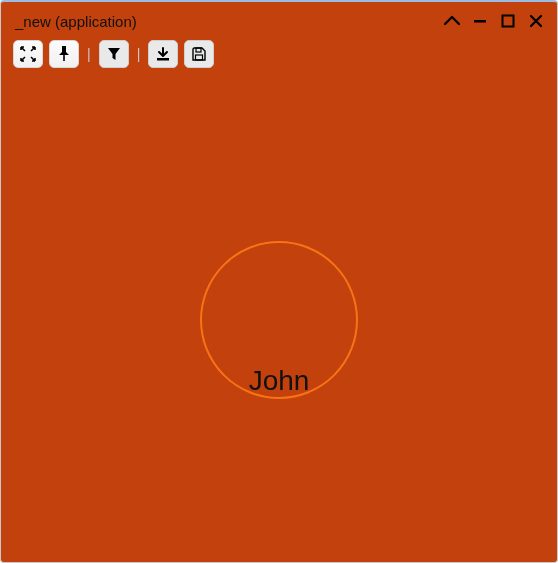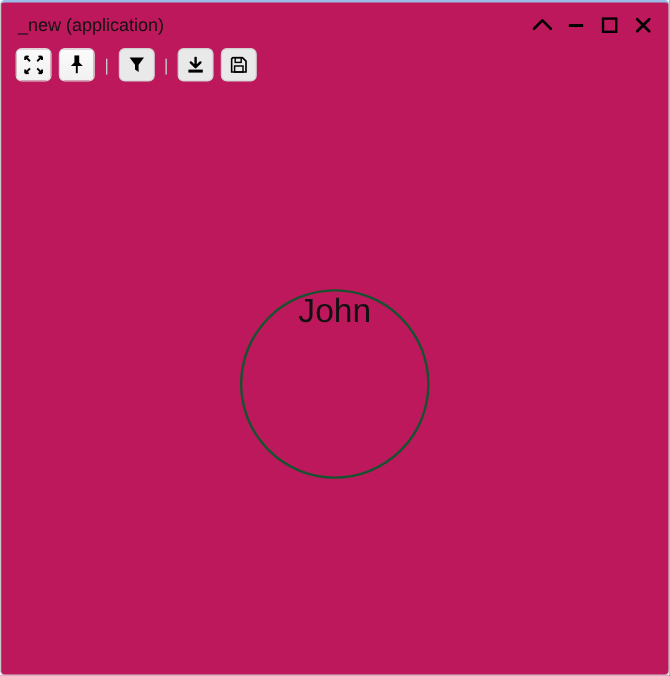--- a/index.html
+++ b/index.html
@@ -11,21 +11,21 @@
       width: 558px;
       height: 563px;
       overflow: hidden;
     }
     .window {
       width: 558px;
       height: 563px;
       border: 1px solid #c9c9c9;
       border-top: 2px solid #9bbce4;
       border-radius: 4px;
-      background: #be185d;
+      background: #c2410c;
       position: relative;
       display: flex;
       flex-direction: column;
     }
     .titlebar {
       display: flex;
       align-items: center;
       justify-content: space-between;
       padding: 10px 12px 6px 14px;
     }
@@ -79,24 +79,24 @@
       flex: 1;
       position: relative;
     }
     .node-circle {
       position: absolute;
       left: 50%;
       top: 50%;
       transform: translate(-50%, -50%);
       width: 158px;
       height: 158px;
-      border: 2px solid #14532d;
+      border: 2px solid #f97316;
       border-radius: 50%;
       display: flex;
-      align-items: flex-start;
+      align-items: flex-end;
       justify-content: center;
     }
     .node-label {
       font-size: 28px;
       color: #111;
     }
   </style>
 </head>
 <body>
 

